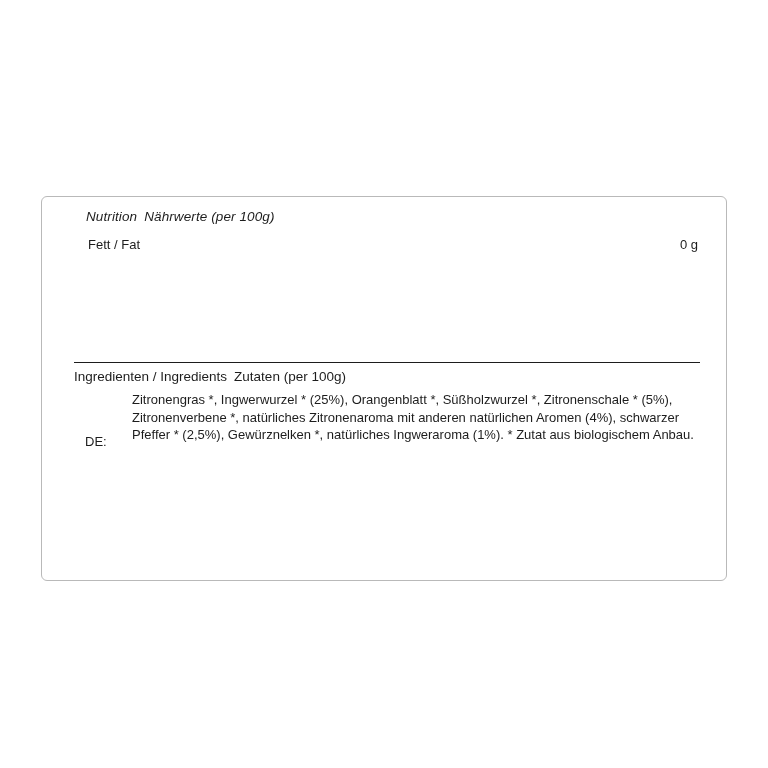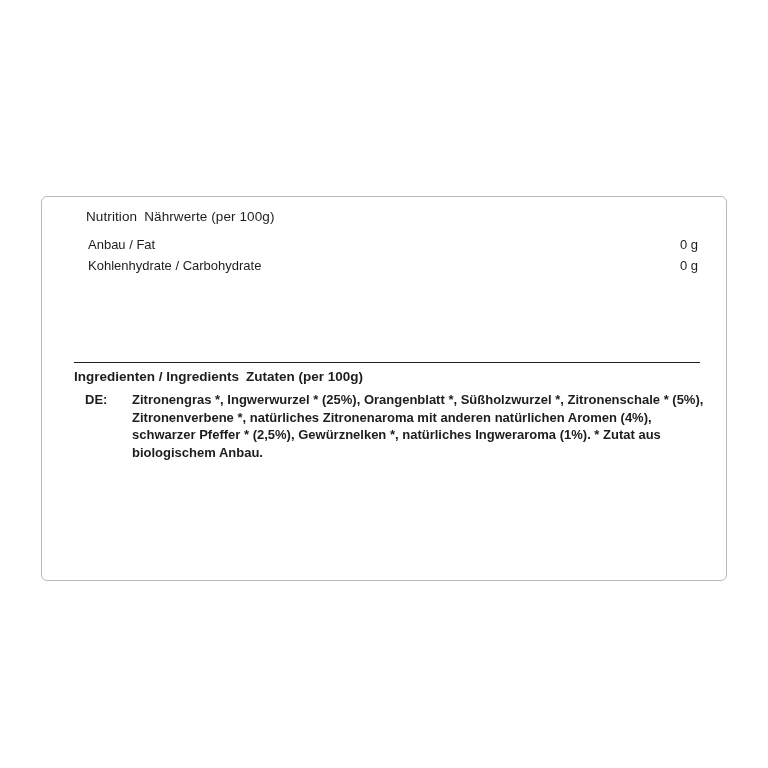--- a/index.html
+++ b/index.html
@@ -36,20 +36,21 @@
     left: 44px;
     top: 12px;
     right: 26px;
   }
 
   .nutrition-title {
     font-size: 13.5px;
     color: #1d1d1d;
     letter-spacing: 0.1px;
     margin-bottom: 13px;
+    font-style: italic;
   }
 
   .nutrition-title .sep {
     display: inline-block;
     width: 7px;
   }
 
   .nut-table {
     width: 100%;
     border-collapse: collapse;
@@ -85,21 +86,20 @@
     top: 165px;
     height: 0;
     border-top: 1.6px solid #1d1d1d;
   }
 
   .ingredients-block {
     position: absolute;
     left: 32px;
     right: 12px;
     top: 172px;
-    font-weight: bold;
   }
 
   .ingredients-title {
     font-size: 13.5px;
     color: #1d1d1d;
     margin-bottom: 7px;
   }
 
   .ingredients-title .sep {
     display: inline-block;
@@ -112,20 +112,21 @@
   }
 
   .ing-lang {
     flex: 0 0 auto;
     width: 58px;
     font-size: 13px;
     line-height: 17.5px;
     color: #1d1d1d;
     padding-left: 11px;
     box-sizing: border-box;
+    margin-top: 42px;
   }
 
   .ing-text {
     flex: 1 1 auto;
     font-size: 13px;
     line-height: 17.5px;
     color: #1d1d1d;
     text-align: left;
     padding-right: 10px;
   }
@@ -137,25 +138,21 @@
   <div class="label-panel">
 
     <div class="nutrition-block">
       <div class="nutrition-title">
         <span>Nutrition</span><span class="sep"></span><span>Nährwerte (per 100g)</span>
       </div>
 
       <table class="nut-table">
         <tbody>
           <tr>
-            <td class="name">Anbau / Fat</td>
-            <td class="value">0 g</td>
-          </tr>
-          <tr>
-            <td class="name">Kohlenhydrate / Carbohydrate</td>
+            <td class="name">Fett / Fat</td>
             <td class="value">0 g</td>
           </tr>
         </tbody>
       </table>
     </div>
 
     <div class="divider"></div>
 
     <div class="ingredients-block">
       <div class="ingredients-title">

